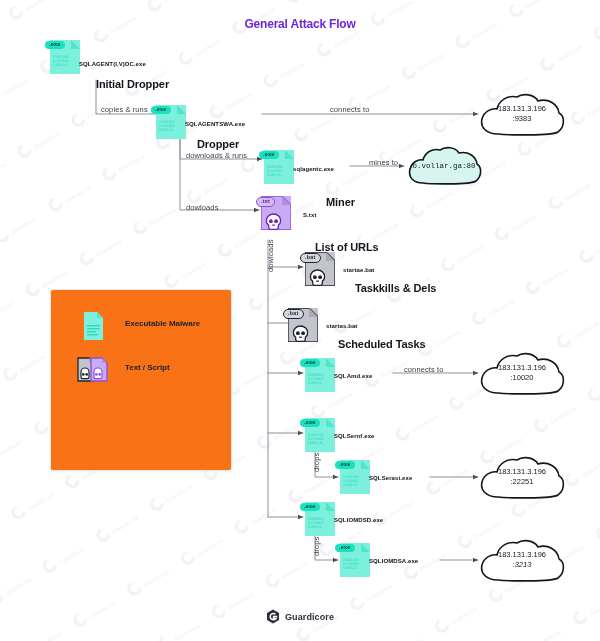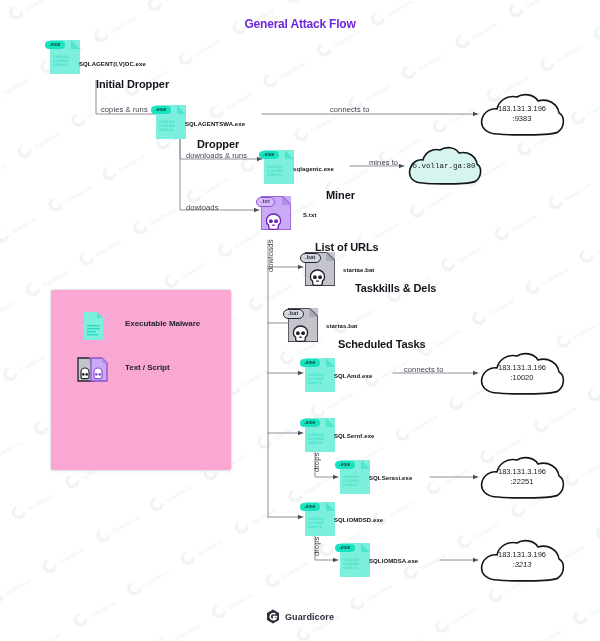--- a/index.html
+++ b/index.html
@@ -80,21 +80,21 @@
   
   .cloud{position:absolute;}
   .cloudtext{
     position:absolute;text-align:center;
     font-size:7.5px;line-height:10px;color:#15161e;white-space:nowrap;
   }
 
   
   #legend{
     position:absolute;left:50px;top:289px;width:180px;height:180px;
-    background:#f9a8d4;border:1px solid #e6e7ec;border-radius:3px;
+    background:#f97316;border:1px solid #e6e7ec;border-radius:3px;
     box-shadow:0 1px 3px rgba(20,22,40,.06);
   }
   .legrow{position:absolute;left:0;width:180px;height:44px;}
   .legicon{position:absolute;left:22px;top:0;width:40px;height:40px;}
   .legtext{
     position:absolute;left:74px;top:13px;
     font-size:8px;font-weight:bold;color:#22242e;letter-spacing:-.05px;
     white-space:nowrap;
   }
 
@@ -213,21 +213,21 @@
   <div class="filewrap" style="left:264px;top:150px;">
     <div class="fileicon exe">
       <svg class="page" viewBox="0 0 30 34" xmlns="http://www.w3.org/2000/svg">
         <path d="M0 0 H21 L30 9 V34 H0 Z" fill="#7df0dd"></path>
         <path d="M21 0 L30 9 H21 Z" fill="#50e5cd"></path>
       </svg>
       <div class="ext">.exe</div>
       <div class="bits">01001010011100100100110</div>
     </div>
     <div class="namebar" style="left:24px;top:13px;">sqlagentc.exe</div>
-    <div class="caption abs" style="left:30px;top:39px;padding-left:16px;">Miner</div>
+    <div class="caption abs" style="left:30px;top:46px;padding-left:16px;">Miner</div>
   </div>
 
   <div class="abs edgelabel" style="left:357px;top:158px;margin-left:12px;">mines to</div>
 
   <div class="cloud" style="left:406px;top:145px;width:76px;height:42px;font-family:Liberation Mono, monospace;">
     <svg viewBox="0 0 76 42" width="76" height="42" xmlns="http://www.w3.org/2000/svg">
       <path d="M17 38 C7 38 2 32 4 24 C6 17 12 14 17 15 C19 7 27 3 34 5
                C40 1 49 2 53 8 C62 6 70 11 71 19 C76 22 76 31 70 36
                C64 40 24 39 17 38 Z" fill="#d6f5ef" stroke="#14151d" stroke-width="1.6" stroke-linejoin="round"></path>
     </svg>

